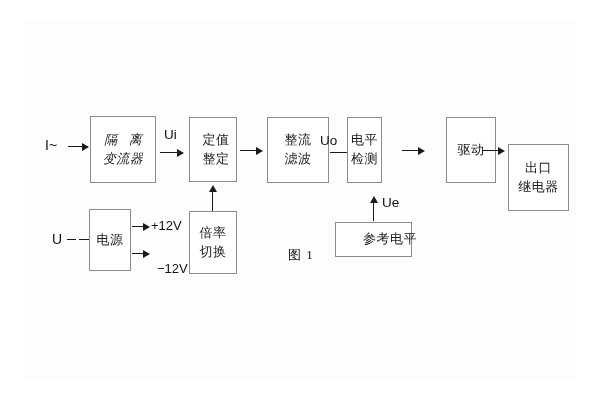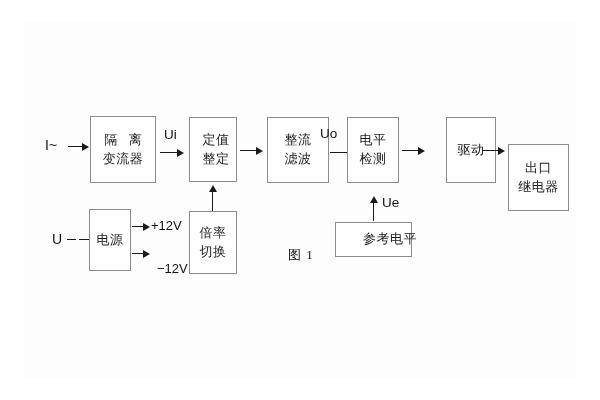--- a/index.html
+++ b/index.html
@@ -96,21 +96,21 @@
 </head>
 <body>
 
 <div id="canvas">
   <div class="panel"></div>
 
   <div class="lbl term" style="left:45px; top:138px;">I~</div>
   <div class="ln-h" style="left:68px; top:146px; width:20px;"></div>
   <div class="ah right" style="left:82px; top:142.5px;"></div>
 
-  <div class="box" style="left:90px; top:116px; width:66px; height:67px;">
+  <div class="box" style="left:90px; top:116px; width:66px; height:67px;font-style:italic;">
     <span class="ln sp">隔 离</span>
     <span class="ln">变流器</span>
   </div>
 
   <div class="lbl sig" style="left:164px; top:128px;">Ui</div>
   <div class="ln-h" style="left:160px; top:152px; width:22px;"></div>
   <div class="ah right" style="left:177px; top:148.5px;"></div>
 
   <div class="box" style="left:189px; top:117px; width:48px; height:65px;padding-left:6px;">
     <span class="ln">定值</span>
@@ -118,25 +118,25 @@
   </div>
 
   <div class="ln-h" style="left:240px; top:150px; width:20px;"></div>
   <div class="ah right" style="left:256px; top:146.5px;"></div>
 
   <div class="box" style="left:267px; top:117px; width:62px; height:66px;">
     <span class="ln">整流</span>
     <span class="ln">滤波</span>
   </div>
 
-  <div class="lbl sig" style="left:320px; top:127px;">Uo</div>
+  <div class="lbl sig" style="left:320px; top:134px;">Uo</div>
   <div class="ln-h" style="left:330px; top:152px; width:22px;"></div>
   <div class="ah right" style="left:347px; top:148.5px;"></div>
 
-  <div class="box" style="left:347px; top:117px; width:52px; height:66px;">
+  <div class="box" style="left:347px; top:117px; width:35px; height:66px;">
     <span class="ln">电平</span>
     <span class="ln">检测</span>
   </div>
 
   <div class="ln-h" style="left:402px; top:150px; width:20px;"></div>
   <div class="ah right" style="left:418px; top:146.5px;"></div>
 
   <div class="box" style="left:429px; top:117px; width:50px; height:66px;margin-left:17px;">
     <span class="ln">驱动</span>
   </div>

